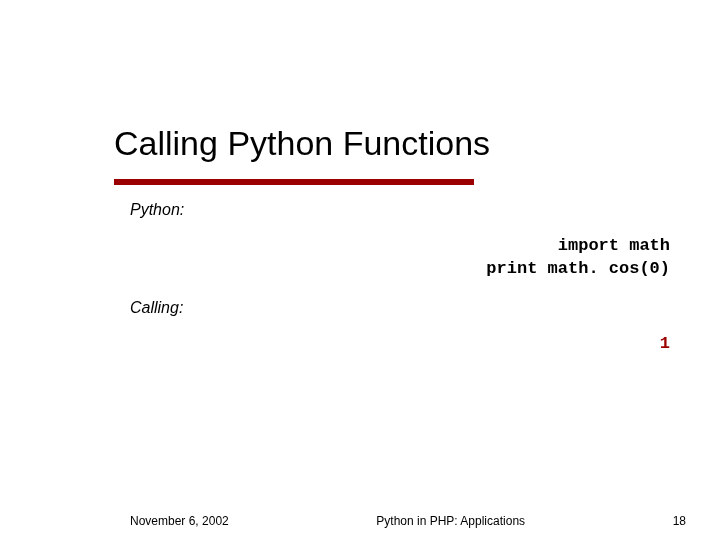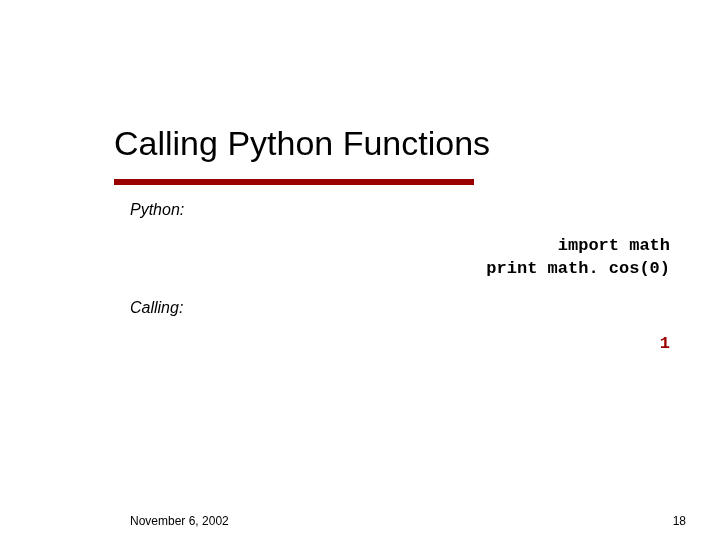--- a/index.html
+++ b/index.html
@@ -64,15 +64,16 @@
   </div>
 
 
   <div class="block">
     <div class="section-label">Calling:</div>
     <div class="code"><span class="out">1</span></div>
   </div>
 
   <div class="footer">
     <span>November 6, 2002</span>
+    <span>Python in PHP: Applications</span>
     <span>18</span>
   </div>
 </div>
 
 </body></html>

